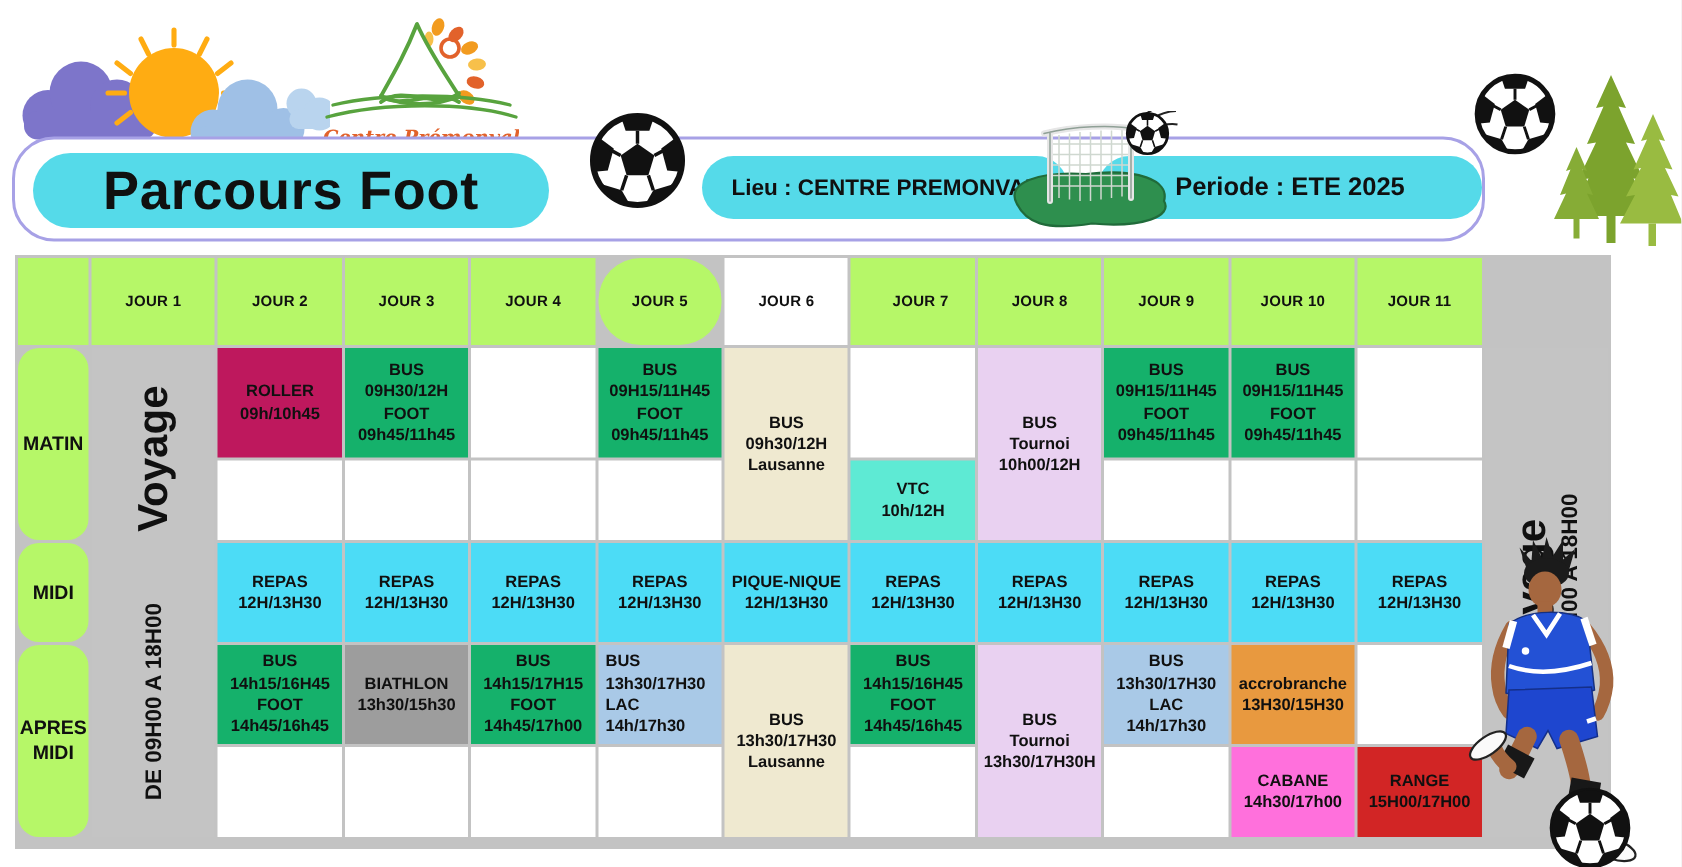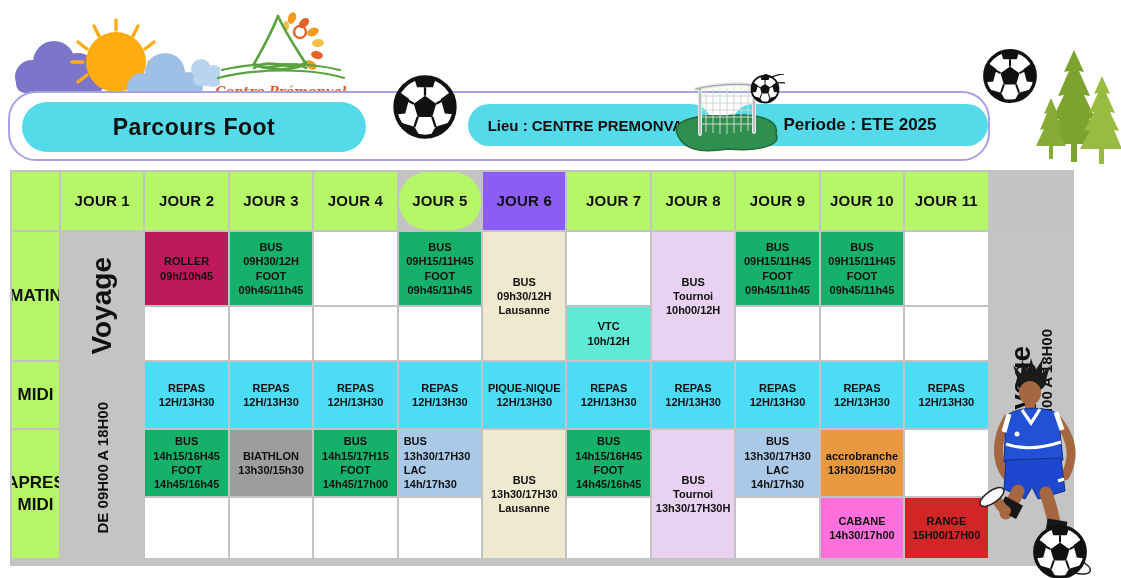--- a/index.html
+++ b/index.html
@@ -3,34 +3,34 @@
 <meta charset="utf-8">
 <style>
   html,body{margin:0;padding:0;background:#fff;}
   .stage{position:relative;width:1121px;height:578px;background:#fff;overflow:hidden;
          font-family:"Liberation Sans",sans-serif;}
   .abs{position:absolute;}
   
   .frame{left:8px;top:91px;width:978px;height:66px;border:2px solid #a7a1e6;border-radius:28px;background:#fff;z-index:1;}
   .pill{background:#55dae9;display:flex;align-items:center;justify-content:center;
         font-weight:bold;color:#101010;z-index:2;white-space:nowrap;}
-  .pill-title{left:22px;top:102px;width:344px;height:50px;border-radius:25px;font-size:23px;letter-spacing:.5px;}
+  .pill-title{left:22px;top:102px;width:344px;height:50px;border-radius:25px;font-size:36px;letter-spacing:.5px;}
   .pill-lieu{left:468px;top:104px;width:244px;height:42px;border-radius:21px;font-size:15px;}
   .pill-periode{left:732px;top:104px;width:256px;height:42px;border-radius:21px;font-size:17px;}
   
   #schedule{left:10px;top:170px;width:1060px;height:392px;display:grid;
             grid-template-columns:47px repeat(12,1fr);
             grid-template-rows:58px 73px 53px 66px 66px 60px;
             gap:2px;background:#c3c3c3;border:2px solid #c3c3c3;z-index:1;}
   .cell{display:flex;flex-direction:column;align-items:center;justify-content:center;
         text-align:center;font-weight:bold;font-size:11px;line-height:1.3;color:#101010;
         padding:1px 2px;overflow:hidden;}
   .cell.left{align-items:flex-start;text-align:left;padding-left:5px;}
-  .hdr{font-size:15px;letter-spacing:.2px;}
-  .rowlbl{font-size:17px;}
+  .hdr{font-size:10px;letter-spacing:.2px;}
+  .rowlbl{font-size:13px;border-radius:14px;}
   .voy span{writing-mode:vertical-rl;transform:rotate(180deg);line-height:1;white-space:nowrap;}
   .voy-title{font-size:28px;font-weight:bold;}
   .voy-sub{font-size:15px;font-weight:bold;}
   .voy-col{flex-direction:column;justify-content:space-around;}
   .voy-row{flex-direction:row;gap:4px;}.z3{z-index:3}.z6{z-index:6}.z7{z-index:7}.z8{z-index:8}
 </style>
 </head>
 <body>
 
 <div class="stage">
@@ -155,21 +155,21 @@
     </g>
   </svg>
 
   <div id="schedule" class="abs">
       <div class="cell" style="background: rgb(182, 247, 104); grid-area: 1 / 1;"></div>
       <div class="cell hdr" style="background: rgb(182, 247, 104); grid-area: 1 / 2;">JOUR 1</div>
       <div class="cell hdr" style="background: rgb(182, 247, 104); grid-area: 1 / 3;">JOUR 2</div>
       <div class="cell hdr" style="background: rgb(182, 247, 104); grid-area: 1 / 4;">JOUR 3</div>
       <div class="cell hdr" style="background: rgb(182, 247, 104); grid-area: 1 / 5;">JOUR 4</div>
       <div class="cell hdr" style="background: rgb(182, 247, 104); grid-area: 1 / 6; border-radius: 28px;">JOUR 5</div>
-      <div class="cell hdr" style="background: #8b5cf6; grid-area: 1 / 7;">JOUR 6</div>
+      <div class="cell hdr" style="background: #ffffff; grid-area: 1 / 7;">JOUR 6</div>
       <div class="cell hdr" style="background: rgb(182, 247, 104); grid-area: 1 / 8; padding-left: 12px;">JOUR 7</div>
       <div class="cell hdr" style="background: rgb(182, 247, 104); grid-area: 1 / 9;">JOUR 8</div>
       <div class="cell hdr" style="background: rgb(182, 247, 104); grid-area: 1 / 10;">JOUR 9</div>
       <div class="cell hdr" style="background: rgb(182, 247, 104); grid-area: 1 / 11;">JOUR 10</div>
       <div class="cell hdr" style="background: rgb(182, 247, 104); grid-area: 1 / 12;">JOUR 11</div>
       <div class="cell rowlbl" style="background: rgb(182, 247, 104); grid-area: 2 / 1 / span 2;">MATIN</div>
       <div class="cell rowlbl" style="background: rgb(182, 247, 104); grid-area: 5 / 1 / span 2;">APRES MIDI</div>
       <div class="cell rowlbl" style="background: rgb(182, 247, 104); grid-area: 4 / 1 / span 1;">MIDI</div>
       <div class="cell voy voy-col" style="background: rgb(196, 196, 196); grid-area: 2 / 2 / span 5;">
         <span class="voy-title">Voyage</span>

